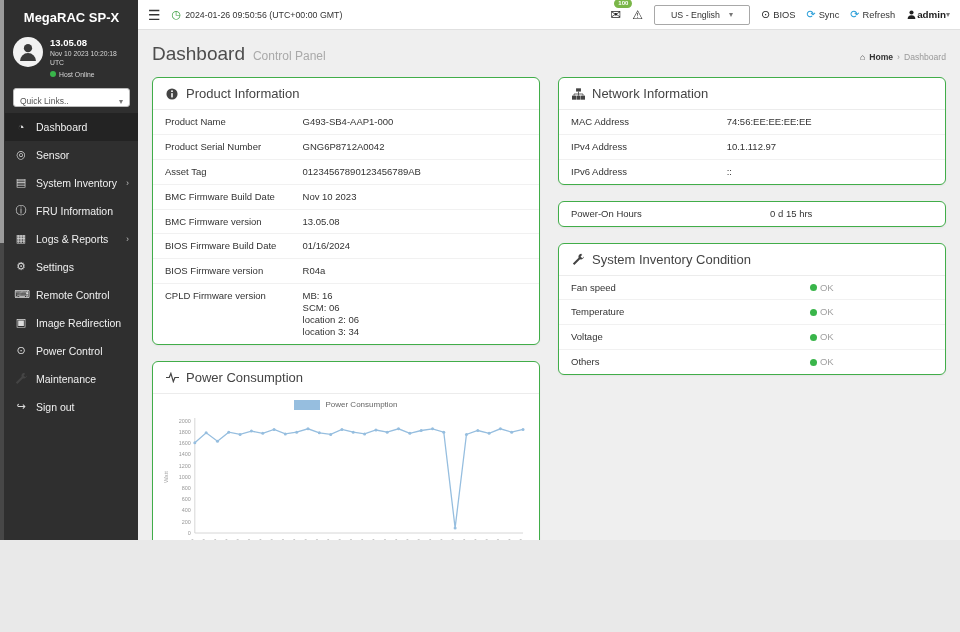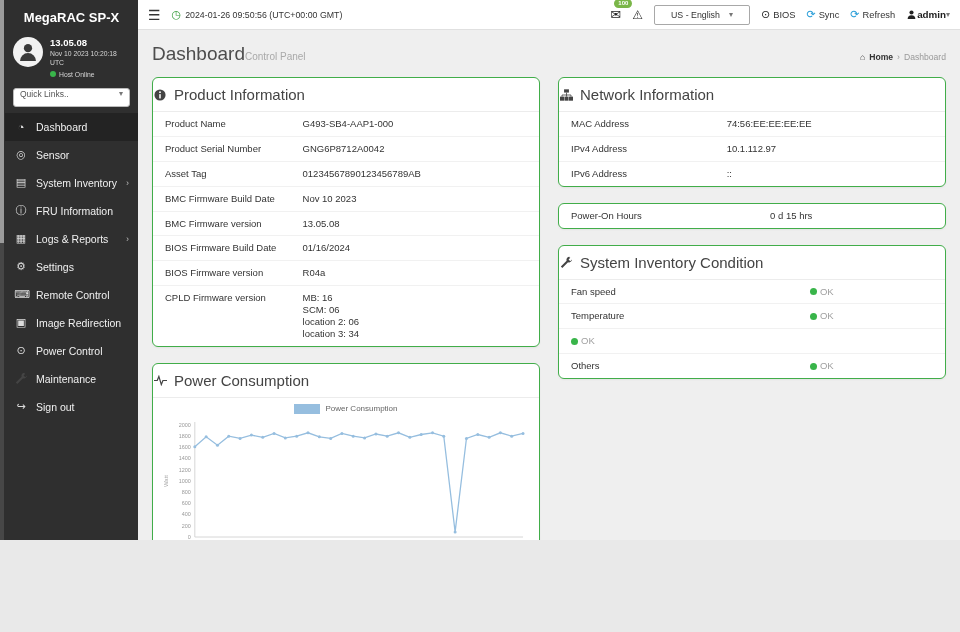--- a/index.html
+++ b/index.html
@@ -14,21 +14,21 @@
   .sb-thumb{width:4px;height:45%;background:#9b9b9b}
   .brand{font-size:13px;font-weight:bold;text-align:center;padding:10px 6px 6px;color:#fff}
   .userblock{display:flex;gap:7px;padding:6px 8px 4px;align-items:flex-start}
   .avatar{width:30px;height:30px;border-radius:50%;background:#f2f2f2;display:flex;align-items:center;justify-content:center;flex-shrink:0;overflow:hidden}
   .user-meta{min-width:0}
   .fw-ver{font-size:9.5px;font-weight:bold;color:#fff}
   .fw-date{font-size:6.8px;color:#d5d5d5;margin-top:2px;line-height:1.3}
   .host-status{font-size:6.8px;color:#d5d5d5;margin-top:3px;display:flex;align-items:center;gap:3px}
   .dot{width:6px;height:6px;border-radius:50%;background:var(--ok,#39b54a);display:inline-block;flex-shrink:0}
   .quicklinks{margin:6px 8px;background:#fff;color:#555;font-size:8.5px;border-radius:3px;height:19px;
-    display:flex;align-items:flex-start;justify-content:space-between;padding:0 6px;border:1px solid #bbb}
+    display:flex;align-items:flex-end;justify-content:space-between;padding:0 6px;border:1px solid #bbb}
   .menu{margin-top:4px}
   .menu-item{display:flex;align-items:center;gap:8px;height:28px;padding:0 9px;font-size:10.5px;color:#f0f0f0}
   .menu-item.active{background:#232323}
   .mi-icon{width:14px;text-align:center;font-size:11px;color:#dcdcdc;flex-shrink:0}
   .mi-chevron{margin-left:auto;color:#bdbdbd;font-size:9px}
   .caret{color:#777;font-size:8px}
 
   
   .main{flex:1;display:flex;flex-direction:column;background:#efefef;min-width:0}
   .topbar{height:30px;background:#fff;display:flex;align-items:center;padding:0 10px;gap:11px;border-bottom:1px solid #e0e0e0;flex-shrink:0}
@@ -44,31 +44,31 @@
     display:flex;align-items:center;justify-content:space-between;padding:0 16px;background:#fff}
   .tb-item{display:flex;align-items:center;gap:3px;font-size:9.3px;color:#333}
   .bios-ic{font-size:11px;color:#222}
   .blue{color:var(--blue,#2c9fd9);font-size:11px}
   .user-menu{display:flex;align-items:center;font-size:9.8px;font-weight:bold;color:#222}
   .user-menu svg{width:11px;height:11px}
 
   
   .pagehead{display:flex;align-items:baseline;padding:13px 14px 8px;flex-shrink:0}
   .page-title{font-size:19px;color:#4d4d4d}
-  .page-sub{font-size:10px;color:#a9a9a9;margin-left:0}
+  .page-sub{font-size:12px;color:#a9a9a9;margin-left:8px}
   .crumbs{margin-left:auto;font-size:8.6px;color:#444;display:flex;gap:4px;align-items:center}
   .crumb-home{color:#333;font-weight:bold}
   .crumb-sep{color:#999}
   .crumb-current{color:#999}
 
   
   .content{flex:1;display:flex;gap:18px;padding:4px 14px 10px;align-items:flex-start;overflow:hidden}
   .col{flex:1;display:flex;flex-direction:column;gap:16px;min-width:0}
   .card{background:#fff;border:1px solid var(--green,#41ad49);border-radius:6px;overflow:hidden;box-shadow:0 1px 2px rgba(0,0,0,.05)}
-  .card-head{display:flex;align-items:center;gap:7px;padding:8px 0;font-size:15px;color:#444;border-bottom:1px solid #ececec}
+  .card-head{display:flex;align-items:center;gap:7px;padding:8px 12px;font-size:13px;color:#444;border-bottom:1px solid #ececec}
   .ci{display:inline-flex;width:14px;justify-content:center;align-items:center;color:#444}
   .info-row{display:flex;padding:6px 12px;border-top:1px solid #f1f1f1;font-size:9.5px;color:#333;align-items:flex-start;line-height:1.25}
   .card-body .info-row:first-child{border-top:none}
   .info-label{flex-shrink:0;padding-right:6px}
   .card-product .info-label{width:38%}
   .card-network .info-label{width:43%}
   .card-bmc .info-label{width:55%}
   .card-inventory .info-label{width:66%}
   .info-value{white-space:pre-line;min-width:0}
   .status-ok{display:flex;align-items:center;gap:3px;color:#a0a0a0}
@@ -421,20 +421,21 @@
                 </span>
               </div>
               <div class="info-row" data-interactable="false">
                 <span class="info-label" data-interactable="false">Temperature</span>
                 <span class="status-ok" data-interactable="false">
                   <span class="dot" data-interactable="false"></span>
                   <span data-interactable="false">OK</span>
                 </span>
               </div>
               <div class="info-row" data-interactable="false">
+                <span class="info-label" data-interactable="false">Voltage</span>
                 <span class="status-ok" data-interactable="false">
                   <span class="dot" data-interactable="false"></span>
                   <span data-interactable="false">OK</span>
                 </span>
               </div>
               <div class="info-row" data-interactable="false">
                 <span class="info-label" data-interactable="false">Others</span>
                 <span class="status-ok" data-interactable="false">
                   <span class="dot" data-interactable="false"></span>
                   <span data-interactable="false">OK</span>

